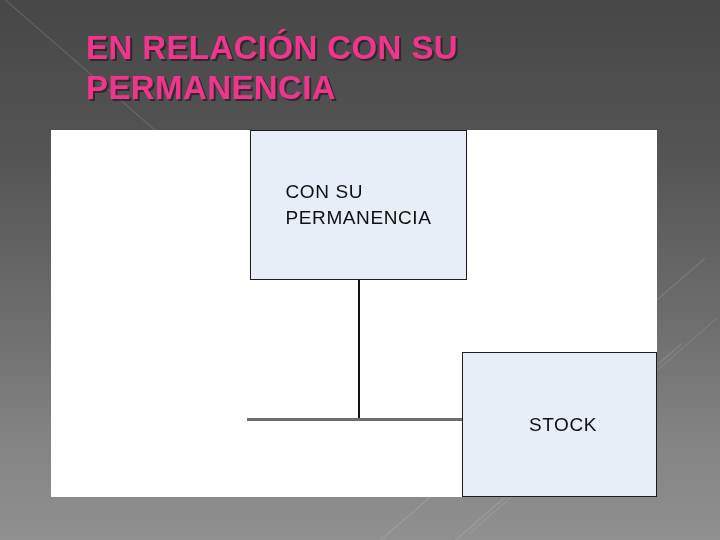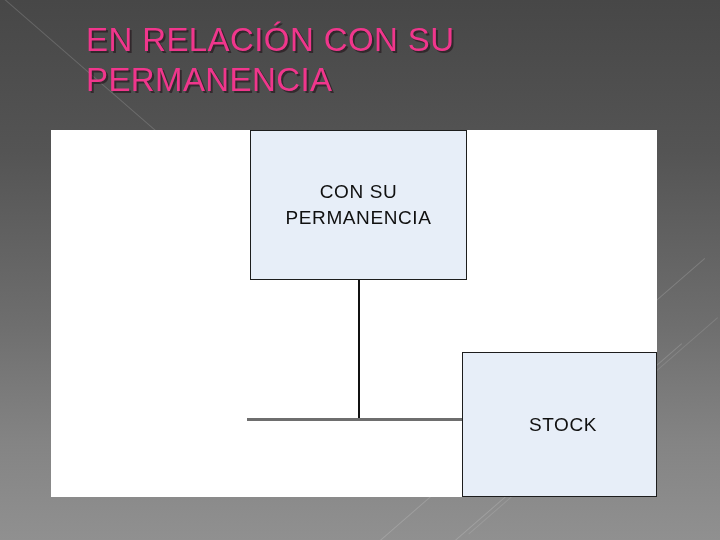--- a/index.html
+++ b/index.html
@@ -26,25 +26,25 @@
   }
   #streak-a { left: -10px;  top: -14px; width: 460px; transform: rotate(41deg); }
   #streak-b { left: 380px;  top: 540px; width: 430px; transform: rotate(-41deg); }
   #streak-c { left: 455px;  top: 540px; width: 300px; transform: rotate(-41deg); }
   #streak-d { left: 718px;  top: 318px; width: 330px; transform: rotate(139deg); opacity:.75;}
 
   
   #title {
     position: absolute;
     left: 86px;
-    top: 20px;
+    top: 28px;
     width: 600px;
     font-size: 33px;
     line-height: 40px;
-    font-weight: 400;
+    font-weight: 700;
     letter-spacing: 0.4px;
     color: #f0368c;
     text-shadow: 2px 2px 0 rgba(30,12,20,0.55);
     white-space: pre-line;
   }
 
   
   #canvas {
     position: absolute;
     left: 51px;
@@ -56,21 +56,20 @@
 
   
   .box {
     position: absolute;
     background: #e7eef8;
     border: 1px solid #1d1d1d;
     box-sizing: border-box;
     display: flex;
     align-items: center;
     justify-content: center;
-    text-align: center;
     color: #101010;
     font-size: 19px;
     line-height: 26px;
     letter-spacing: 0.6px;
     white-space: pre-line;
   }
   #box-top   { left: 199px; top:   0px; width: 217px; height: 150px; }
   #box-left  { left:   0px; top: 222px; width: 197px; height: 145px; }
   #box-right { left: 411px; top: 222px; width: 195px; height: 145px; padding-left: 7px; }
 

